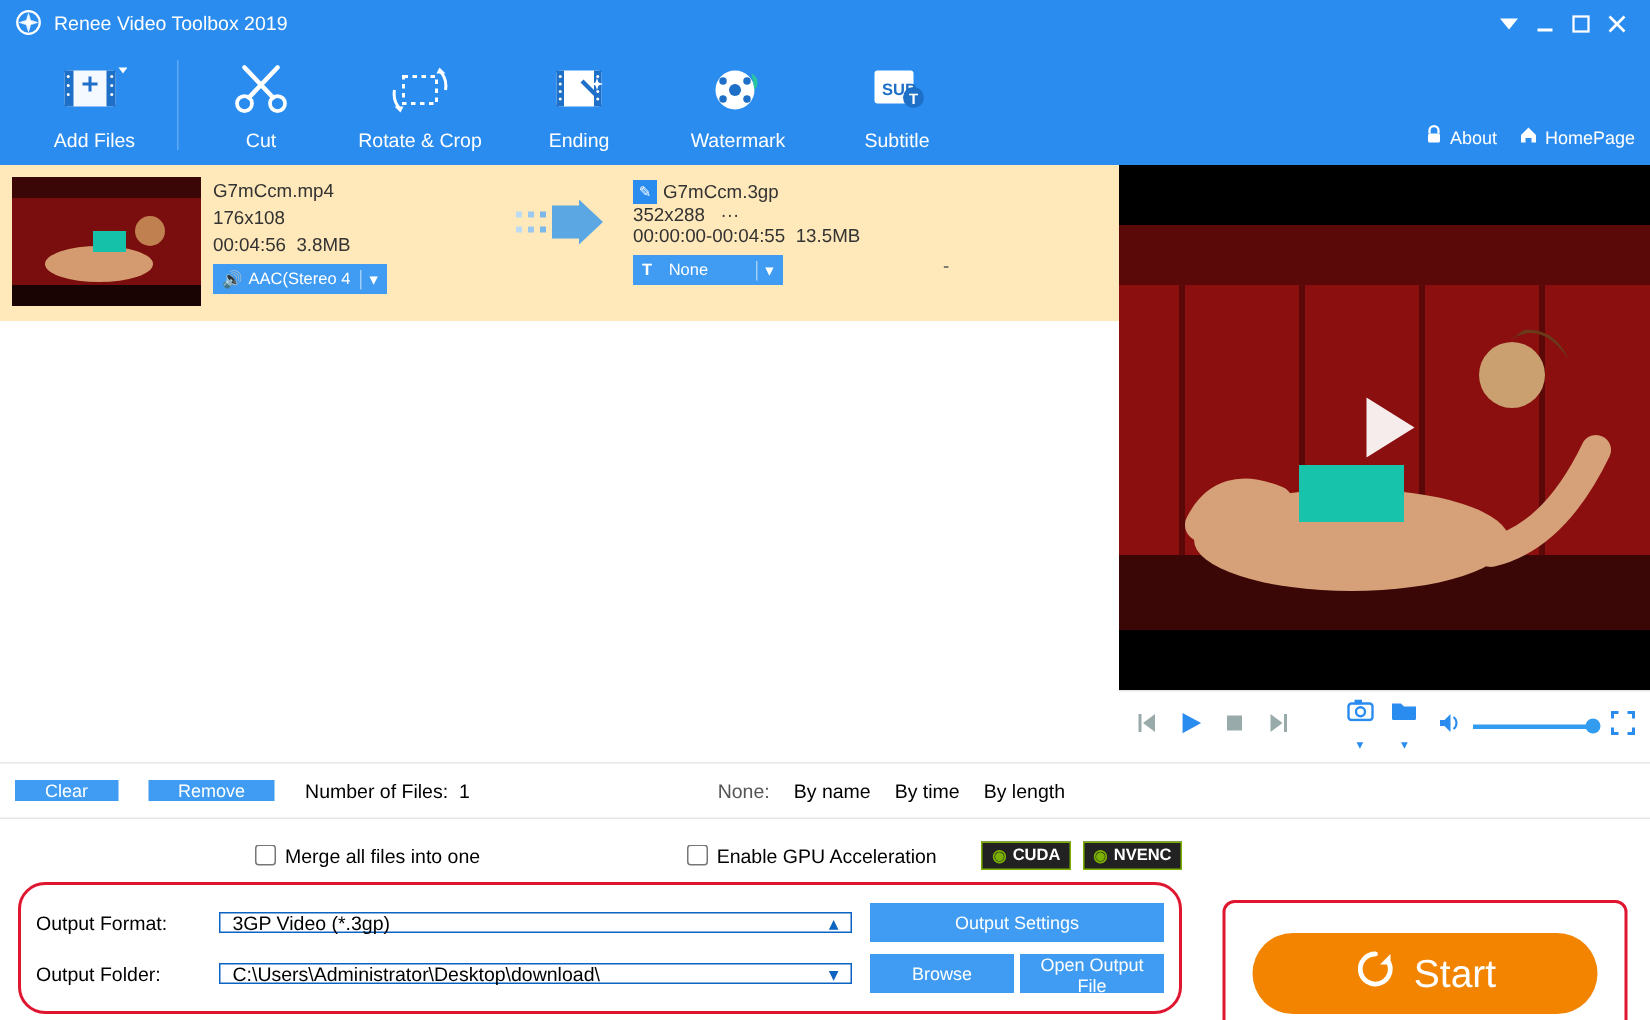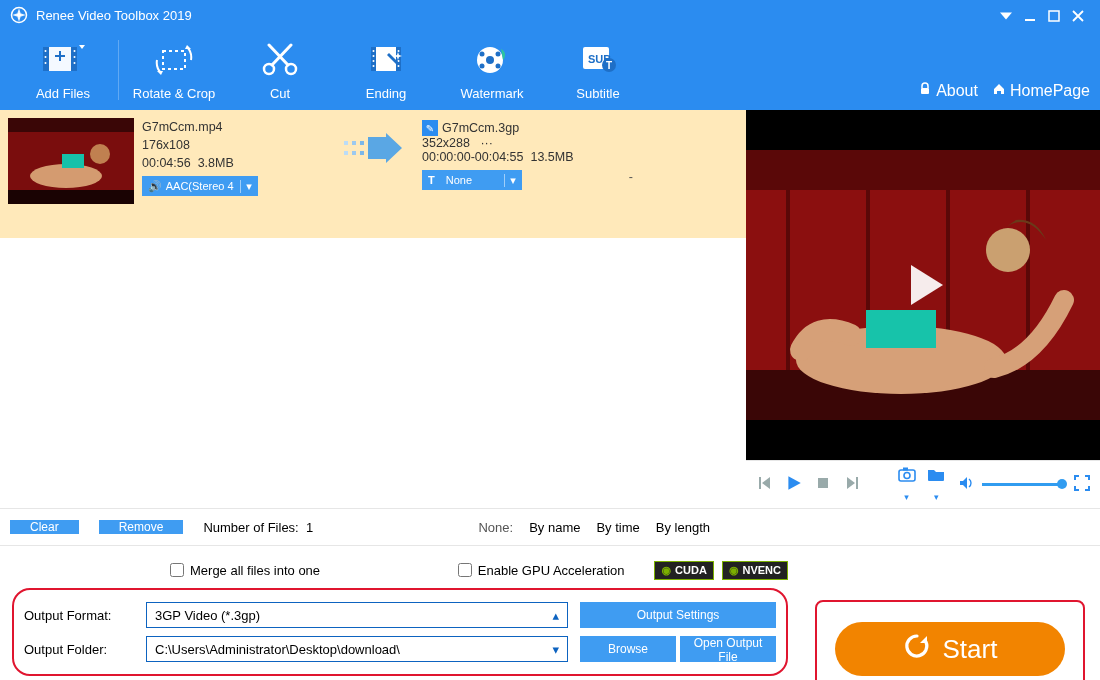--- a/index.html
+++ b/index.html
@@ -9,25 +9,25 @@
 .titlebar .logo { width: 18px; height: 18px; margin-right: 8px; display: flex; align-items: center; justify-content: center; }
 .titlebar .spacer { flex: 1; }
 .titlebar .winbtn { width: 24px; text-align: center; cursor: pointer; font-size: 14px; }
 .titlebar .winbtn svg { vertical-align: middle; }
 
 .toolbar { height: 80px; background: #2b8cf0; display: flex; align-items: stretch; color: #fff; font-size: 13px; padding: 0 10px; }
 .toolbar .tbitem { width: 106px; display: flex; flex-direction: column; align-items: center; justify-content: center; cursor: pointer; }
 .toolbar .tbitem .ticon { height: 40px; display: flex; align-items: center; justify-content: center; }
 .toolbar .tbitem .tlabel { margin-top: 6px; }
 .toolbar .right { margin-left: auto; display: flex; align-items: flex-end; gap: 14px; padding-bottom: 10px; }
-.toolbar .rlink { display: flex; align-items: center; gap: 4px; font-size: 16px; cursor: pointer; }
+.toolbar .rlink { display: flex; align-items: center; gap: 4px; font-size: 12px; cursor: pointer; }
 
 .midwrap { display: flex; height: 398px; }
 .filelist { flex: 1; background: #fff; overflow: auto; }
-.filerow { height: 128px; background: #ffe9ba; display: flex; align-items: flex-start; padding: 8px; font-size: 12.5px; color: #333; }
+.filerow { height: 104px; background: #ffe9ba; display: flex; align-items: flex-start; padding: 8px; font-size: 12.5px; color: #333; }
 .thumb { width: 126px; height: 86px; background: #000; display:flex; align-items:center; justify-content:center; }
 .srcinfo { width: 200px; padding: 2px 8px; }
 .srcinfo .fname { font-weight: 500; }
 .srcinfo .line { margin-top: 4px; }
 .arrowcell { width: 80px; display: flex; align-items: center; justify-content: center; height: 60px; }
 .dstinfo { flex: 1; padding: 2px 8px; }
 .dstinfo .top { display: flex; align-items: center; gap: 4px; }
 .editicon { width: 16px; height: 16px; display:inline-flex; align-items:center; justify-content:center; background:#2b8cf0; color:#fff; font-size:10px; }
 .tagrow { display: flex; gap: 10px; margin-top: 6px; }
 .bluetag { display: flex; align-items: center; background: #3f9cf2; color: #fff; font-size: 11px; height: 20px; }
@@ -53,21 +53,21 @@
 .leftb { flex:1; padding: 10px 12px 6px 12px; font-size: 13px; display:flex; flex-direction:column; }
 .checksrow { display:flex; align-items:center; gap:30px; height:28px; }
 .checksrow .chk { display:flex; align-items:center; gap:6px; }
 .checksrow .chk input { width:14px; height:14px; }
 .badges { display:flex; gap:8px; }
 .badge { border:1px solid #7bb000; background:#222; color:#fff; font-size:11px; padding:2px 6px; display:flex; align-items:center; gap:4px; font-weight:bold;}
 .badge .eye { color:#7bb000; }
 .redbox { border: 2px solid #e0152f; border-radius: 18px; padding: 8px 10px; margin-top:4px; }
 .formrow { display:flex; align-items:center; gap:12px; height:34px; }
 .formrow .lbl { width: 110px; }
-.combo { flex:1; border:1px solid #0d63c0; height:26px; display:flex; align-items:center; padding:0 8px; background:#fff; cursor:pointer; }
+.combo { flex:1; border:1px solid #0d63c0; height:14px; display:flex; align-items:center; padding:0 8px; background:#fff; cursor:pointer; }
 .combo .dd { margin-left:auto; color:#0d63c0; }
 .sidebtn { background:#3f9cf2; color:#fff; border:none; height:26px; padding:0 12px; font-size:12px; cursor:pointer; }
 .sidegrp { display:flex; gap:4px; width: 196px; }
 .sidegrp .sidebtn { flex:1; }
 
 .rightb { width: 300px; display:flex; align-items:center; justify-content:center; }
 .startwrap { border:2px solid #e0152f; border-radius:8px; padding: 20px 18px; margin-top: 36px; }
 .startbtn { width: 230px; height: 54px; border-radius: 30px; background:#f28400; color:#fff; border:none; font-size:26px; display:flex; align-items:center; justify-content:center; gap:12px; cursor:pointer; }
 
 .sep { width:1px; background:rgba(255,255,255,.25); margin: 10px 2px; }
@@ -124,38 +124,38 @@
           <rect x="18" y="8" width="2" height="10" fill="#1e6fc7"></rect>
           <path d="M38 2 L44 2 L41 6 Z" fill="#fff"></path>
         </svg>
     </div>
     <div class="tlabel">Add Files</div>
   </div>
   <div class="sep"></div>
   <div class="tbitem">
     <div class="ticon">
       <svg width="38" height="34" viewBox="0 0 38 34">
+          <circle cx="8" cy="26" r="5" fill="none" stroke="#fff" stroke-width="2.5"></circle>
+          <circle cx="30" cy="26" r="5" fill="none" stroke="#fff" stroke-width="2.5"></circle>
+          <path d="M11 22 L30 2 M27 22 L8 2" stroke="#fff" stroke-width="3" stroke-linecap="round"></path>
+        </svg>
+    </div>
+    <div class="tlabel">Cut</div>
+  </div>
+  <div class="tbitem">
+    <div class="ticon">
+      <svg width="38" height="34" viewBox="0 0 38 34">
           <rect x="8" y="8" width="22" height="18" fill="none" stroke="#fff" stroke-width="2" stroke-dasharray="3 3"></rect>
           <path d="M32 4 A15 15 0 0 1 36 17" fill="none" stroke="#fff" stroke-width="2"></path>
           <path d="M32 2 L36 6 L30 6 Z" fill="#fff"></path>
           <path d="M6 30 A15 15 0 0 1 2 17" fill="none" stroke="#fff" stroke-width="2"></path>
           <path d="M6 32 L2 28 L8 28 Z" fill="#fff"></path>
         </svg>
     </div>
     <div class="tlabel">Rotate &amp; Crop</div>
-  </div>
-  <div class="tbitem">
-    <div class="ticon">
-      <svg width="38" height="34" viewBox="0 0 38 34">
-          <circle cx="8" cy="26" r="5" fill="none" stroke="#fff" stroke-width="2.5"></circle>
-          <circle cx="30" cy="26" r="5" fill="none" stroke="#fff" stroke-width="2.5"></circle>
-          <path d="M11 22 L30 2 M27 22 L8 2" stroke="#fff" stroke-width="3" stroke-linecap="round"></path>
-        </svg>
-    </div>
-    <div class="tlabel">Cut</div>
   </div>
   <div class="tbitem">
     <div class="ticon">
       <svg width="38" height="34" viewBox="0 0 38 34">
           <rect x="4" y="4" width="30" height="24" fill="#fff" rx="2"></rect>
           <rect x="4" y="4" width="5" height="24" fill="#1e6fc7"></rect>
           <rect x="29" y="4" width="5" height="24" fill="#1e6fc7"></rect>
           <circle cx="6.5" cy="8" r="1" fill="#fff"></circle>
           <circle cx="6.5" cy="13" r="1" fill="#fff"></circle>
           <circle cx="6.5" cy="18" r="1" fill="#fff"></circle>

